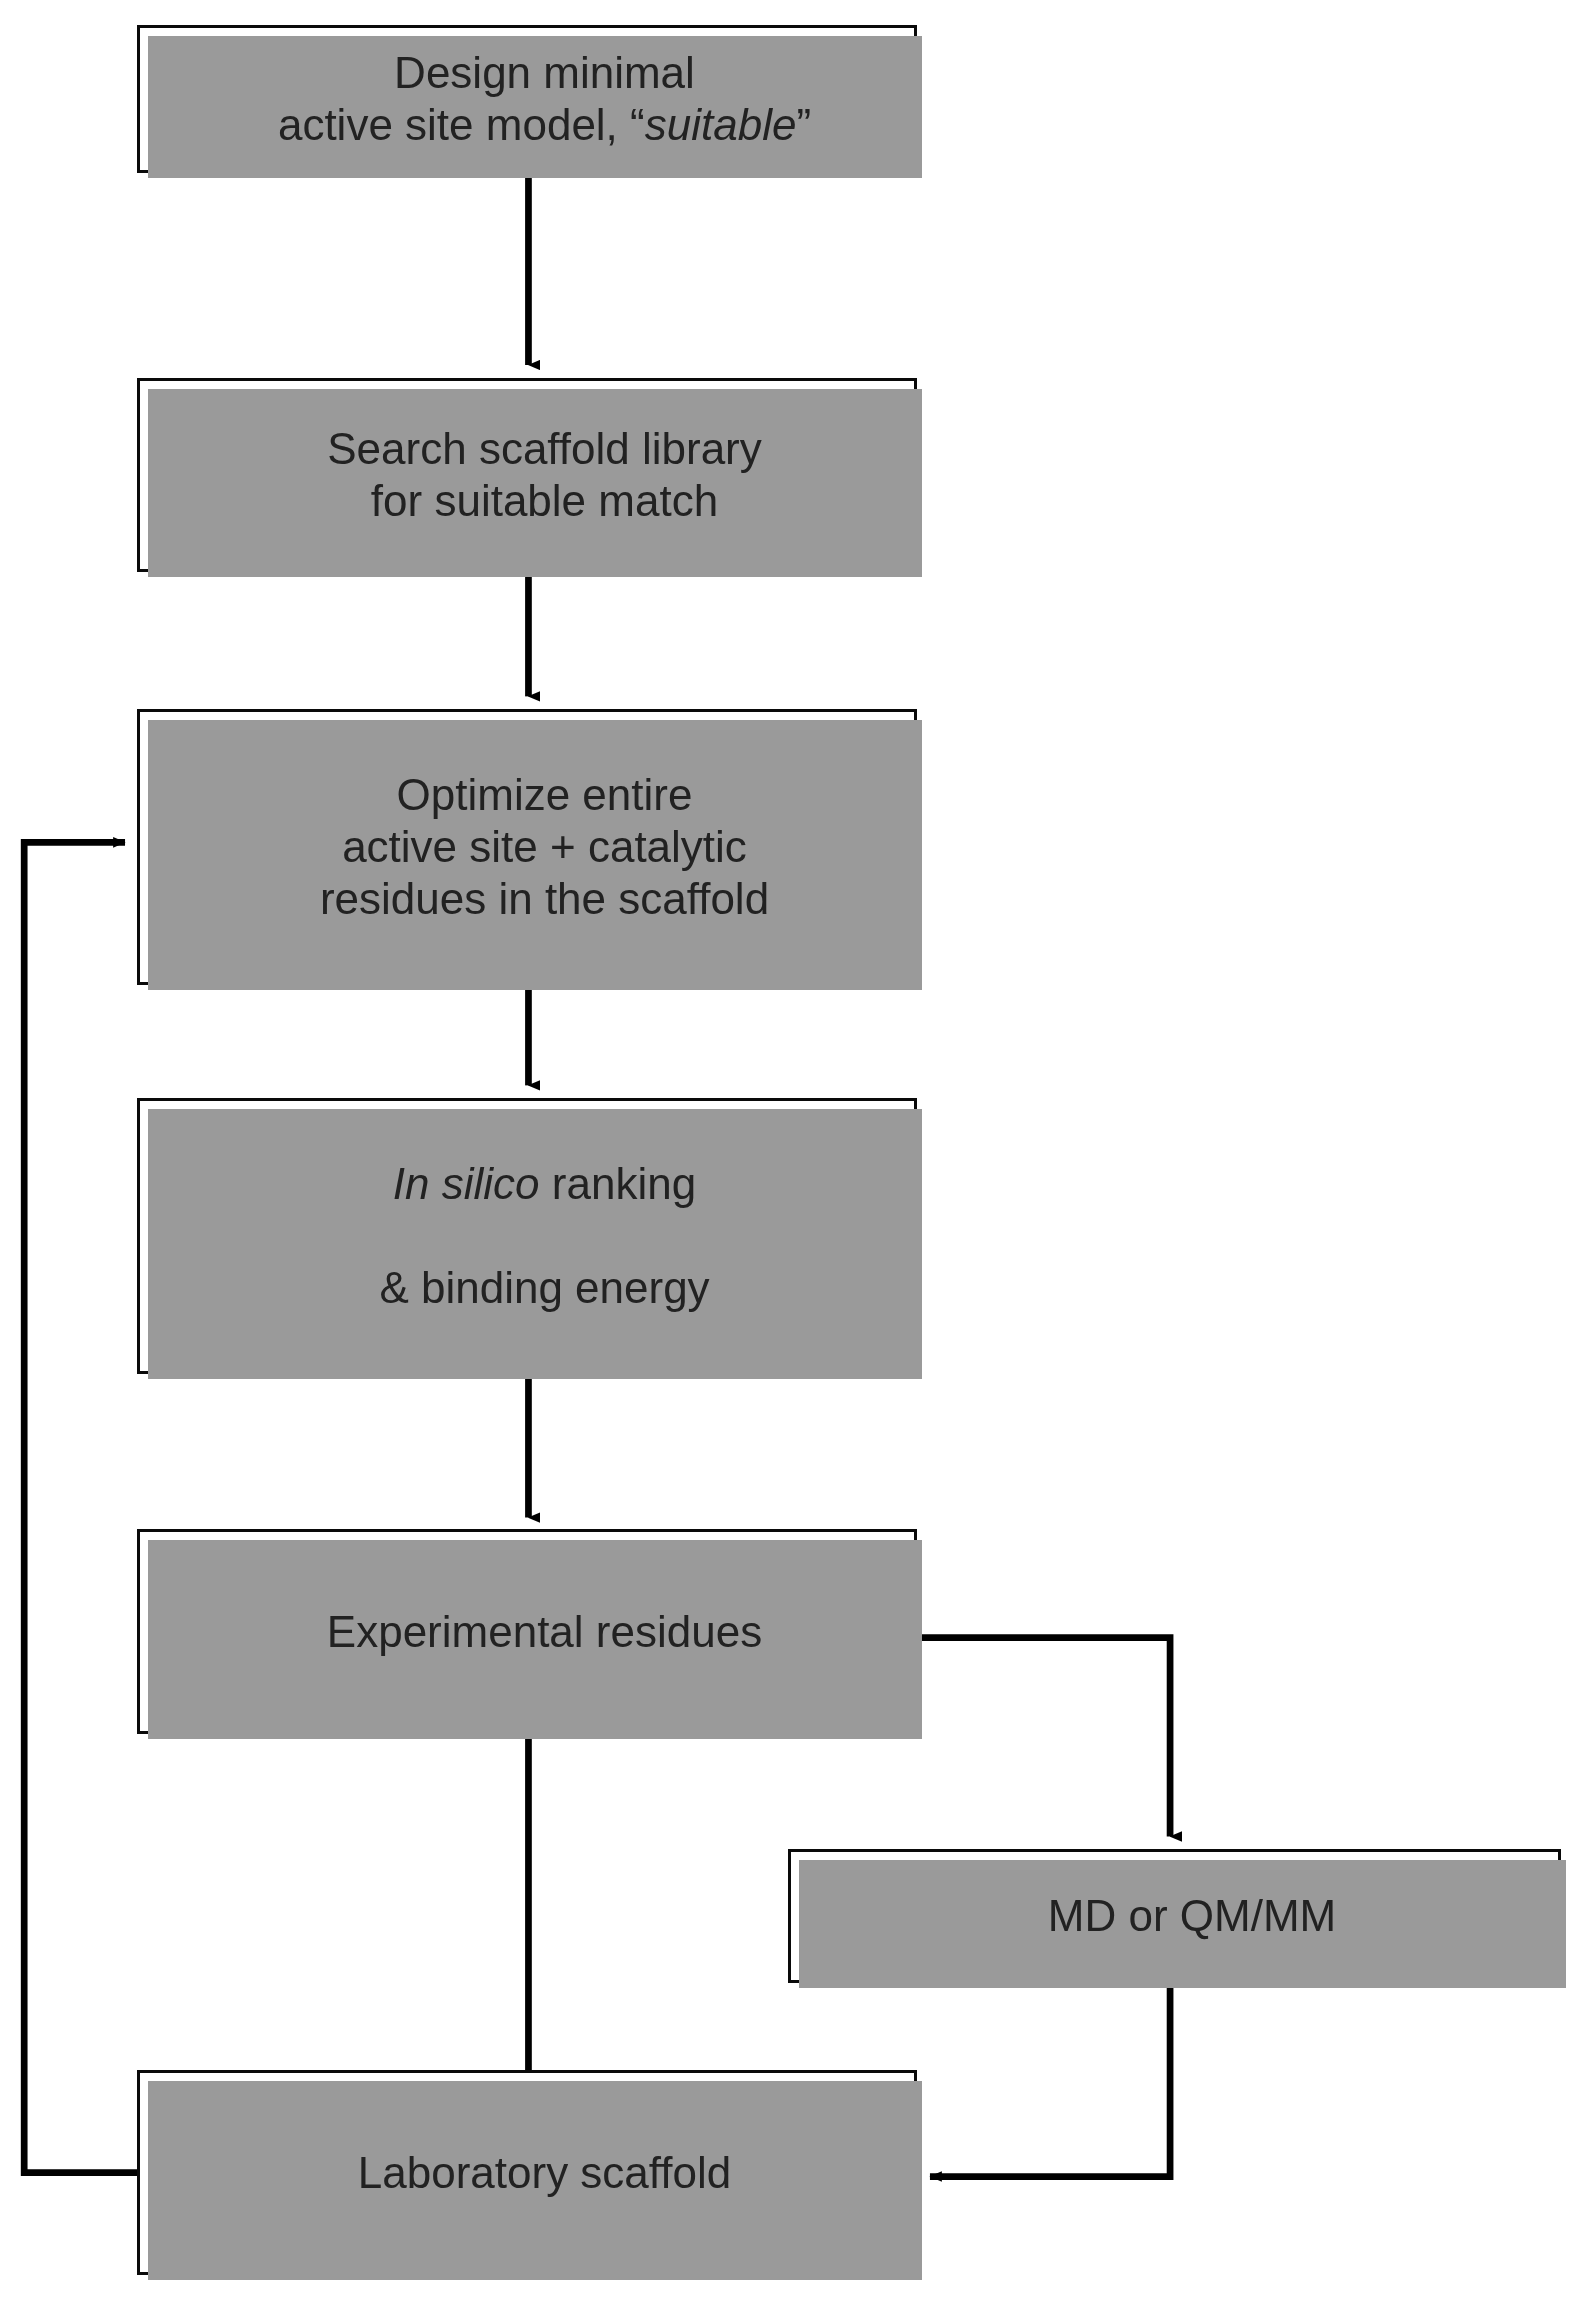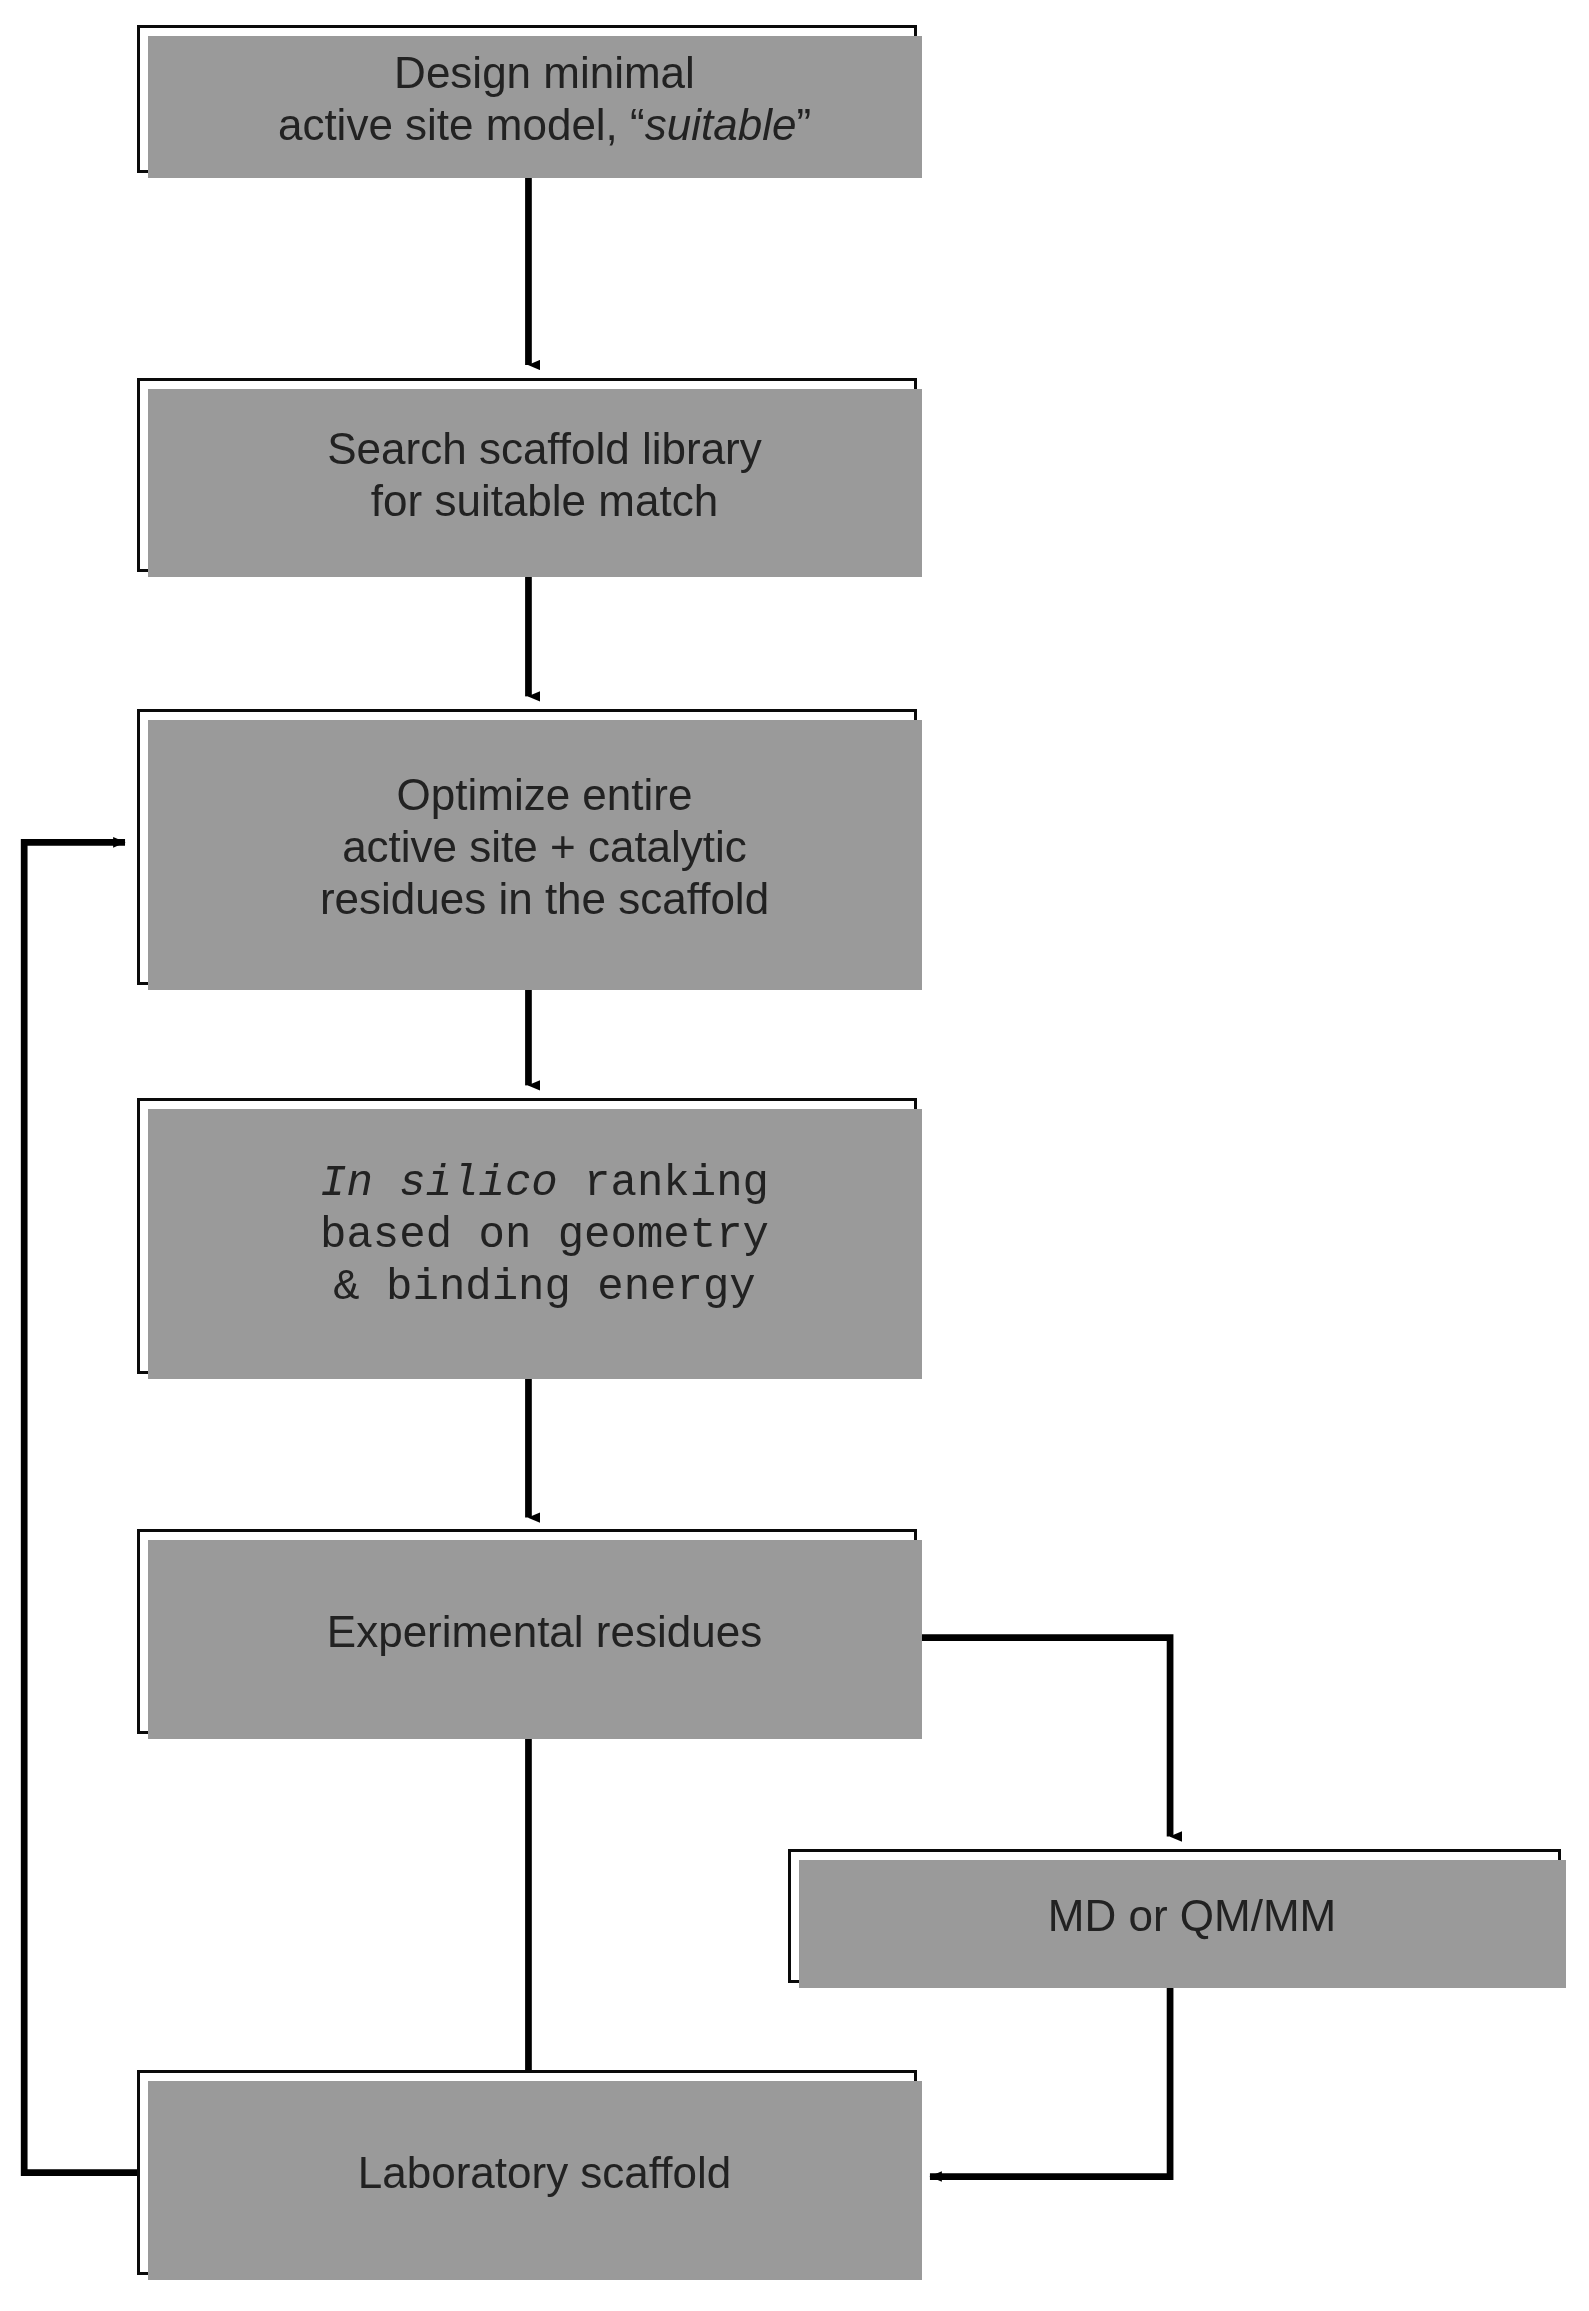--- a/index.html
+++ b/index.html
@@ -117,22 +117,22 @@
   </div>
 
   <div class="node" style="left:137px; top:709px; width:780px; height:276px;">
     <div class="node-label"><span>Optimize entire</span><br><span>active site + catalytic</span><br><span>residues in the scaffold</span></div>
   </div>
 
   <div class="node" style="left:137px; top:378px; width:780px; height:194px;">
     <div class="node-label"><span>Search scaffold library</span><br><span>for suitable match</span></div>
   </div>
 
-  <div class="node" style="left:137px; top:1098px; width:780px; height:276px;font-family:Liberation Mono, monospace;">
-    <div class="node-label"><span class="it">In silico</span><span> ranking</span><br><span>based on geometry</span><br><span>&amp; binding energy</span></div>
+  <div class="node" style="left:137px; top:1098px; width:780px; height:276px;">
+    <div class="node-label"><span class="it">In silico</span><span> ranking</span><br><br><span>&amp; binding energy</span></div>
   </div>
 
   <div class="node" style="left:137px; top:1529px; width:780px; height:205px;">
     <div class="node-label"><span>Experimental residues</span></div>
   </div>
 
   <div class="node" style="left:788px; top:1849px; width:773px; height:134px;">
     <div class="node-label"><span>MD or QM/MM</span><br></div>
   </div>
 

